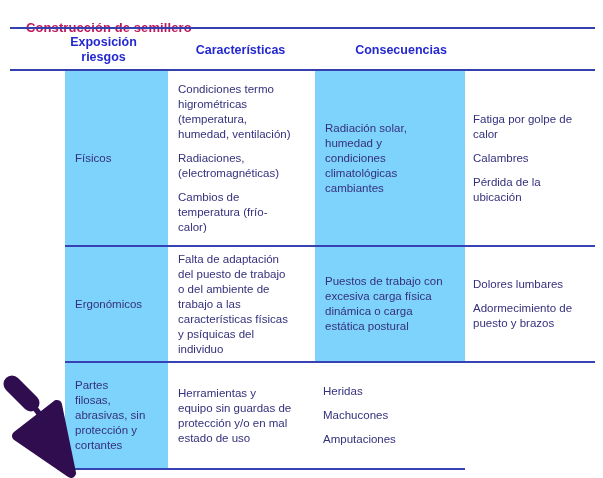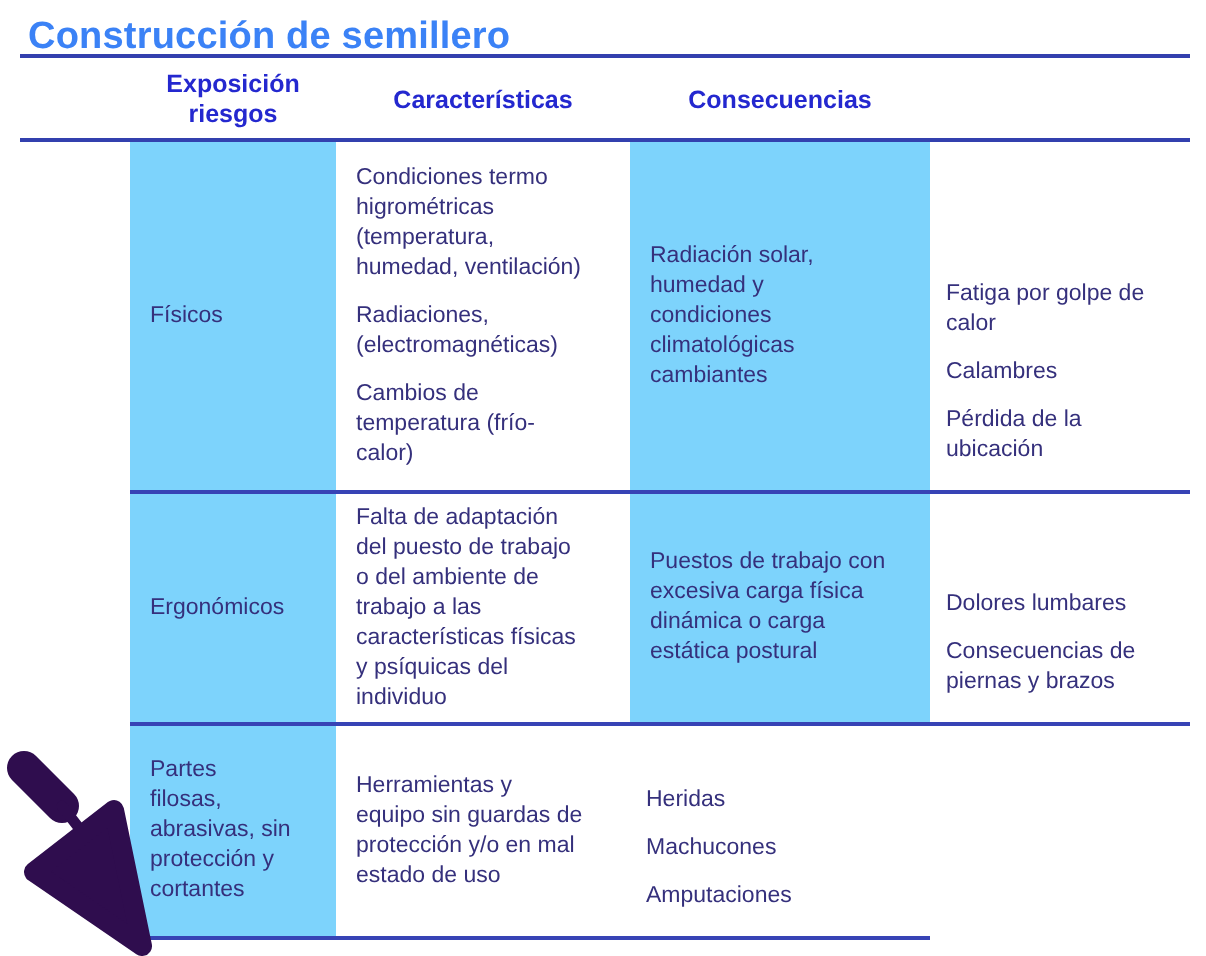--- a/index.html
+++ b/index.html
@@ -8,43 +8,44 @@
     width: 603px;
     height: 478px;
     background: #ffffff;
     font-family: "Liberation Sans", sans-serif;
     overflow: hidden;
   }
   .title {
     position: absolute;
     left: 10px;
     top: 4px;
-    margin: 4px;
-    font-size: 19px;
+    margin: 16px;
+    font-size: 13px;
     font-weight: bold;
-    color: #3b82f6;
+    color: #be185d;
     letter-spacing: 0.1px;
   }
   .rule {
     position: absolute;
     left: 10px;
     width: 585px;
     height: 0;
     border-top: 2px solid #3340ae;
   }
   .rule-title  { top: 27px; }
   .rule-header { top: 69px; }
 
   .header-row {
     position: absolute;
-    left: 65px;
+    left: 52px;
     top: 31px;
     width: 530px;
     display: grid;
     grid-template-columns: 103px 147px 150px 130px;
+    gap: 12px;
   }
   .hcell {
     min-height: 38px;
     display: flex;
     align-items: center;
     justify-content: center;
     text-align: center;
     font-size: 12.5px;
     font-weight: bold;
     color: #2428cf;
@@ -68,21 +69,21 @@
     flex-direction: column;
     justify-content: center;
     padding: 8px 22px 8px 10px;
     font-size: 11.5px;
     line-height: 15px;
     color: #35307c;
     border-bottom: 2px solid #3743b5;
   }
   .cell p { margin: 4.5px 0; }
   .shaded { background: #7dd3fc; }
-  .c3 { padding-left: 8px; padding-right: 4px; justify-content: flex-end; }
+  .c3 { padding-left: 8px; padding-right: 4px; }
 
   .trowel {
     position: absolute;
     left: 0;
     top: 372px;
     width: 90px;
     height: 106px;
     z-index: 3;
   }
 </style>
@@ -124,21 +125,21 @@
       <p>Ergonómicos</p>
     </div>
     <div class="cell c1">
       <p>Falta de adaptación del puesto de trabajo o del ambiente de trabajo a las características físicas y psíquicas del individuo</p>
     </div>
     <div class="cell c2 shaded">
       <p>Puestos de trabajo con excesiva carga física dinámica o carga estática postural</p>
     </div>
     <div class="cell c3">
       <p>Dolores lumbares</p>
-      <p>Consecuencias de piernas y brazos</p>
+      <p>Adormecimiento de puesto y brazos</p>
     </div>
 
     <div class="cell c2 shaded">
       <p>Partes filosas, abrasivas, sin protección y cortantes</p>
     </div>
     <div class="cell c1">
       <p>Herramientas y equipo sin guardas de protección y/o en mal estado de uso</p>
     </div>
     <div class="cell c3">
       <p>Heridas</p>

